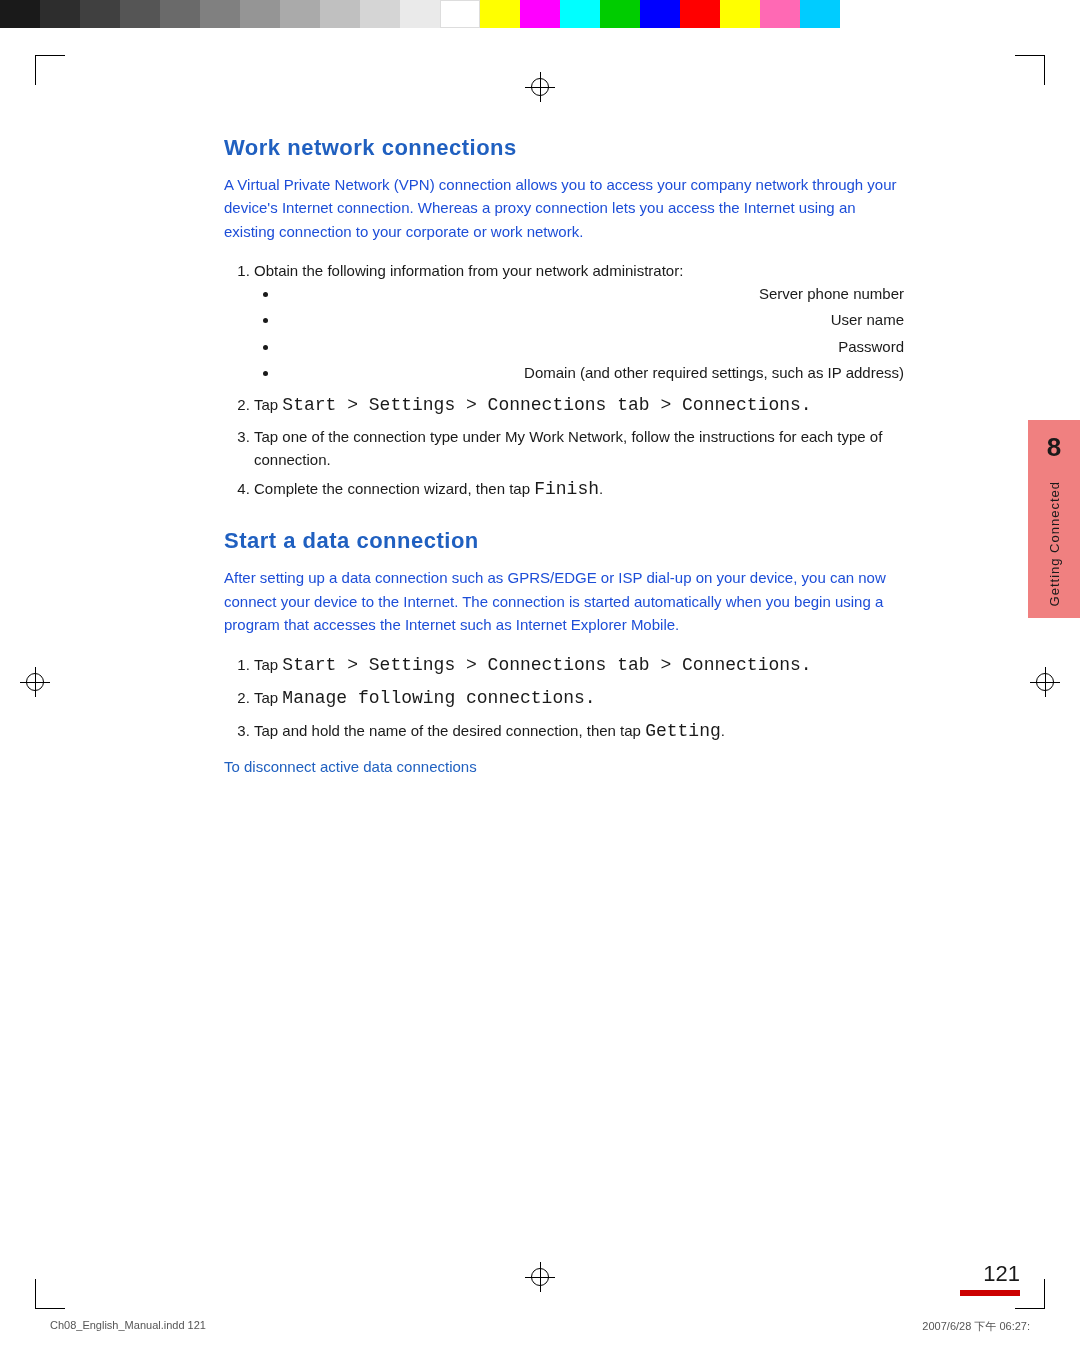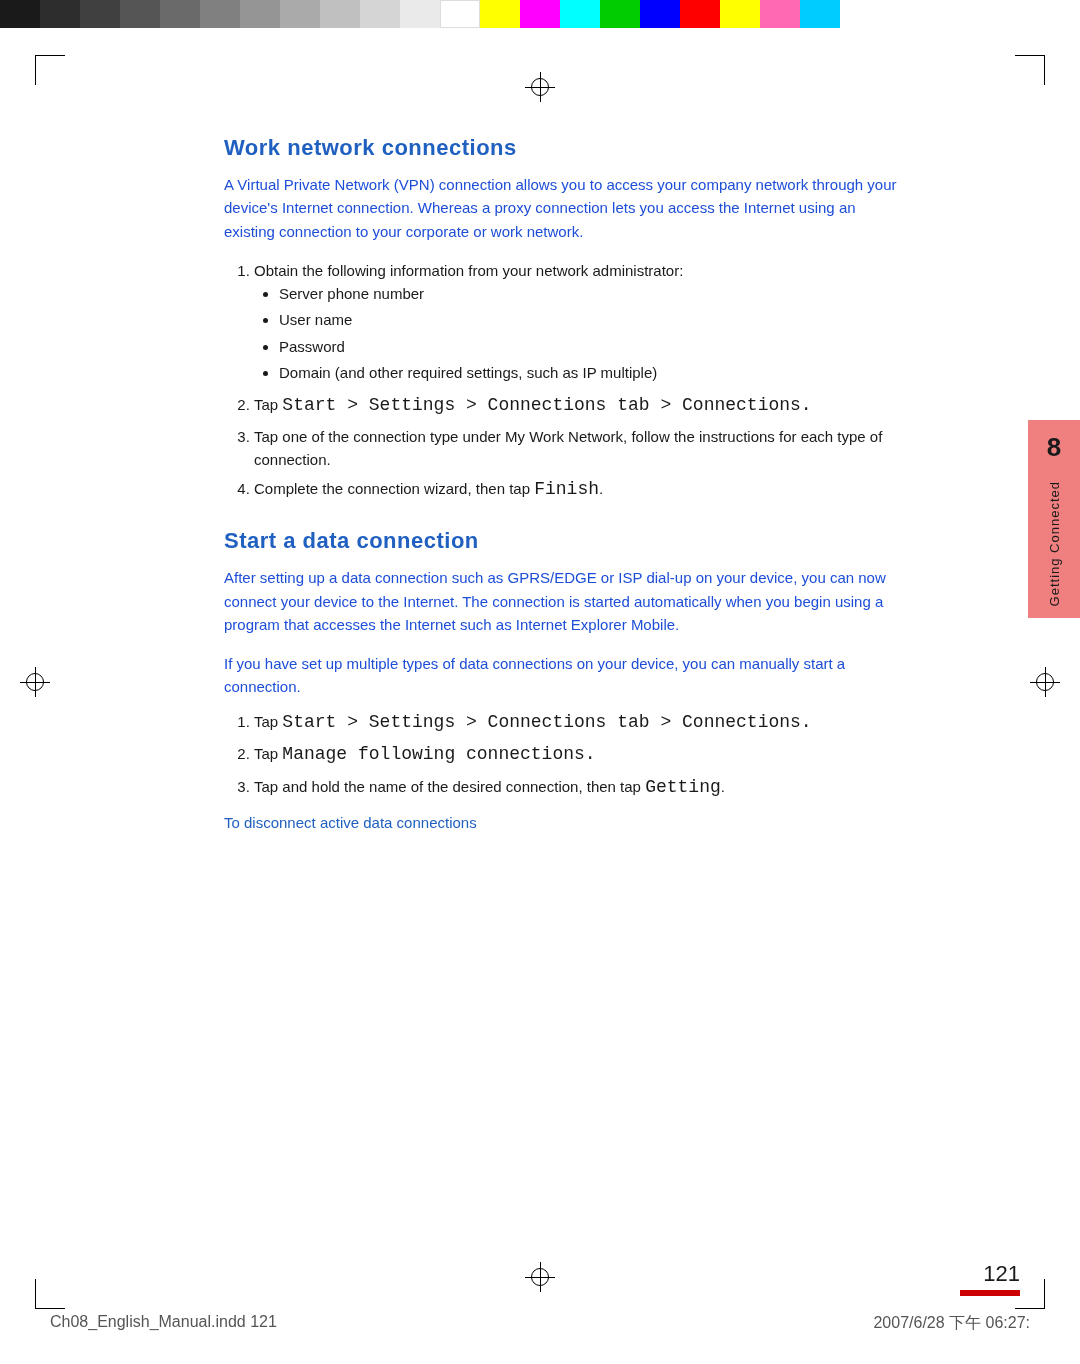--- a/index.html
+++ b/index.html
@@ -97,21 +97,21 @@
     }
 
     
     .footer {
       position: absolute;
       bottom: 30px;
       left: 50px;
       right: 50px;
       display: flex;
       justify-content: space-between;
-      font-size: 16px;
+      font-size: 11px;
       color: #555;
     }
 
     
     h1.section-title {
       font-family: 'Arial', sans-serif;
       font-size: 22px;
       font-weight: bold;
       color: #2060c0;
       margin-bottom: 12px;
@@ -141,20 +141,21 @@
     .ordered-list li {
       font-size: 15px;
       line-height: 1.55;
       margin-bottom: 5px;
       list-style-type: decimal;
     }
 
     .bullet-list {
       margin-left: 25px;
       margin-bottom: 8px;
+      text-align: right;
     }
     .bullet-list li {
       font-size: 15px;
       line-height: 1.55;
       margin-bottom: 3px;
       list-style-type: disc;
     }
 
     .mono {
       font-family: 'Courier New', monospace;
@@ -401,40 +402,39 @@
     <h1 class="section-title">Work network connections</h1>
     <p class="body-text">A Virtual Private Network (VPN) connection allows you to access your company network through your device's Internet connection. Whereas a proxy connection lets you access the Internet using an existing connection to your corporate or work network.</p>
 
     <ol class="ordered-list">
       <li>
         <span>Obtain the following information from your network administrator:</span>
         <ul class="bullet-list">
           <li><span>Server phone number</span></li>
           <li><span>User name</span></li>
           <li><span>Password</span></li>
-          <li><span>Domain (and other required settings, such as IP multiple)</span></li>
+          <li><span>Domain (and other required settings, such as IP address)</span></li>
         </ul>
       </li>
       <li>
         <span>Tap <span class="mono">Start &gt; Settings &gt; Connections tab &gt; Connections.</span></span>
       </li>
       <li>
         <span>Tap one of the connection type under My Work Network, follow the instructions for each type of connection.</span>
       </li>
       <li>
         <span>Complete the connection wizard, then tap <span class="mono">Finish</span>.</span>
       </li>
     </ol>
   </div>
 
   <div class="section-gap">
     <h1 class="section-title">Start a data connection</h1>
     <p class="body-text">After setting up a data connection such as GPRS/EDGE or ISP dial-up on your device, you can now connect your device to the Internet. The connection is started automatically when you begin using a program that accesses the Internet such as Internet Explorer Mobile.</p>
 
-    <p class="body-text" style="margin-bottom:10px;">If you have set up multiple types of data connections on your device, you can manually start a connection.</p>
     <ol class="ordered-list">
       <li>
         <span>Tap <span class="mono">Start &gt; Settings &gt; Connections tab &gt; Connections.</span></span>
       </li>
       <li>
         <span>Tap <span class="mono">Manage following connections.</span></span>
       </li>
       <li>
         <span>Tap and hold the name of the desired connection, then tap <span class="mono">Getting</span>.</span>
       </li>

